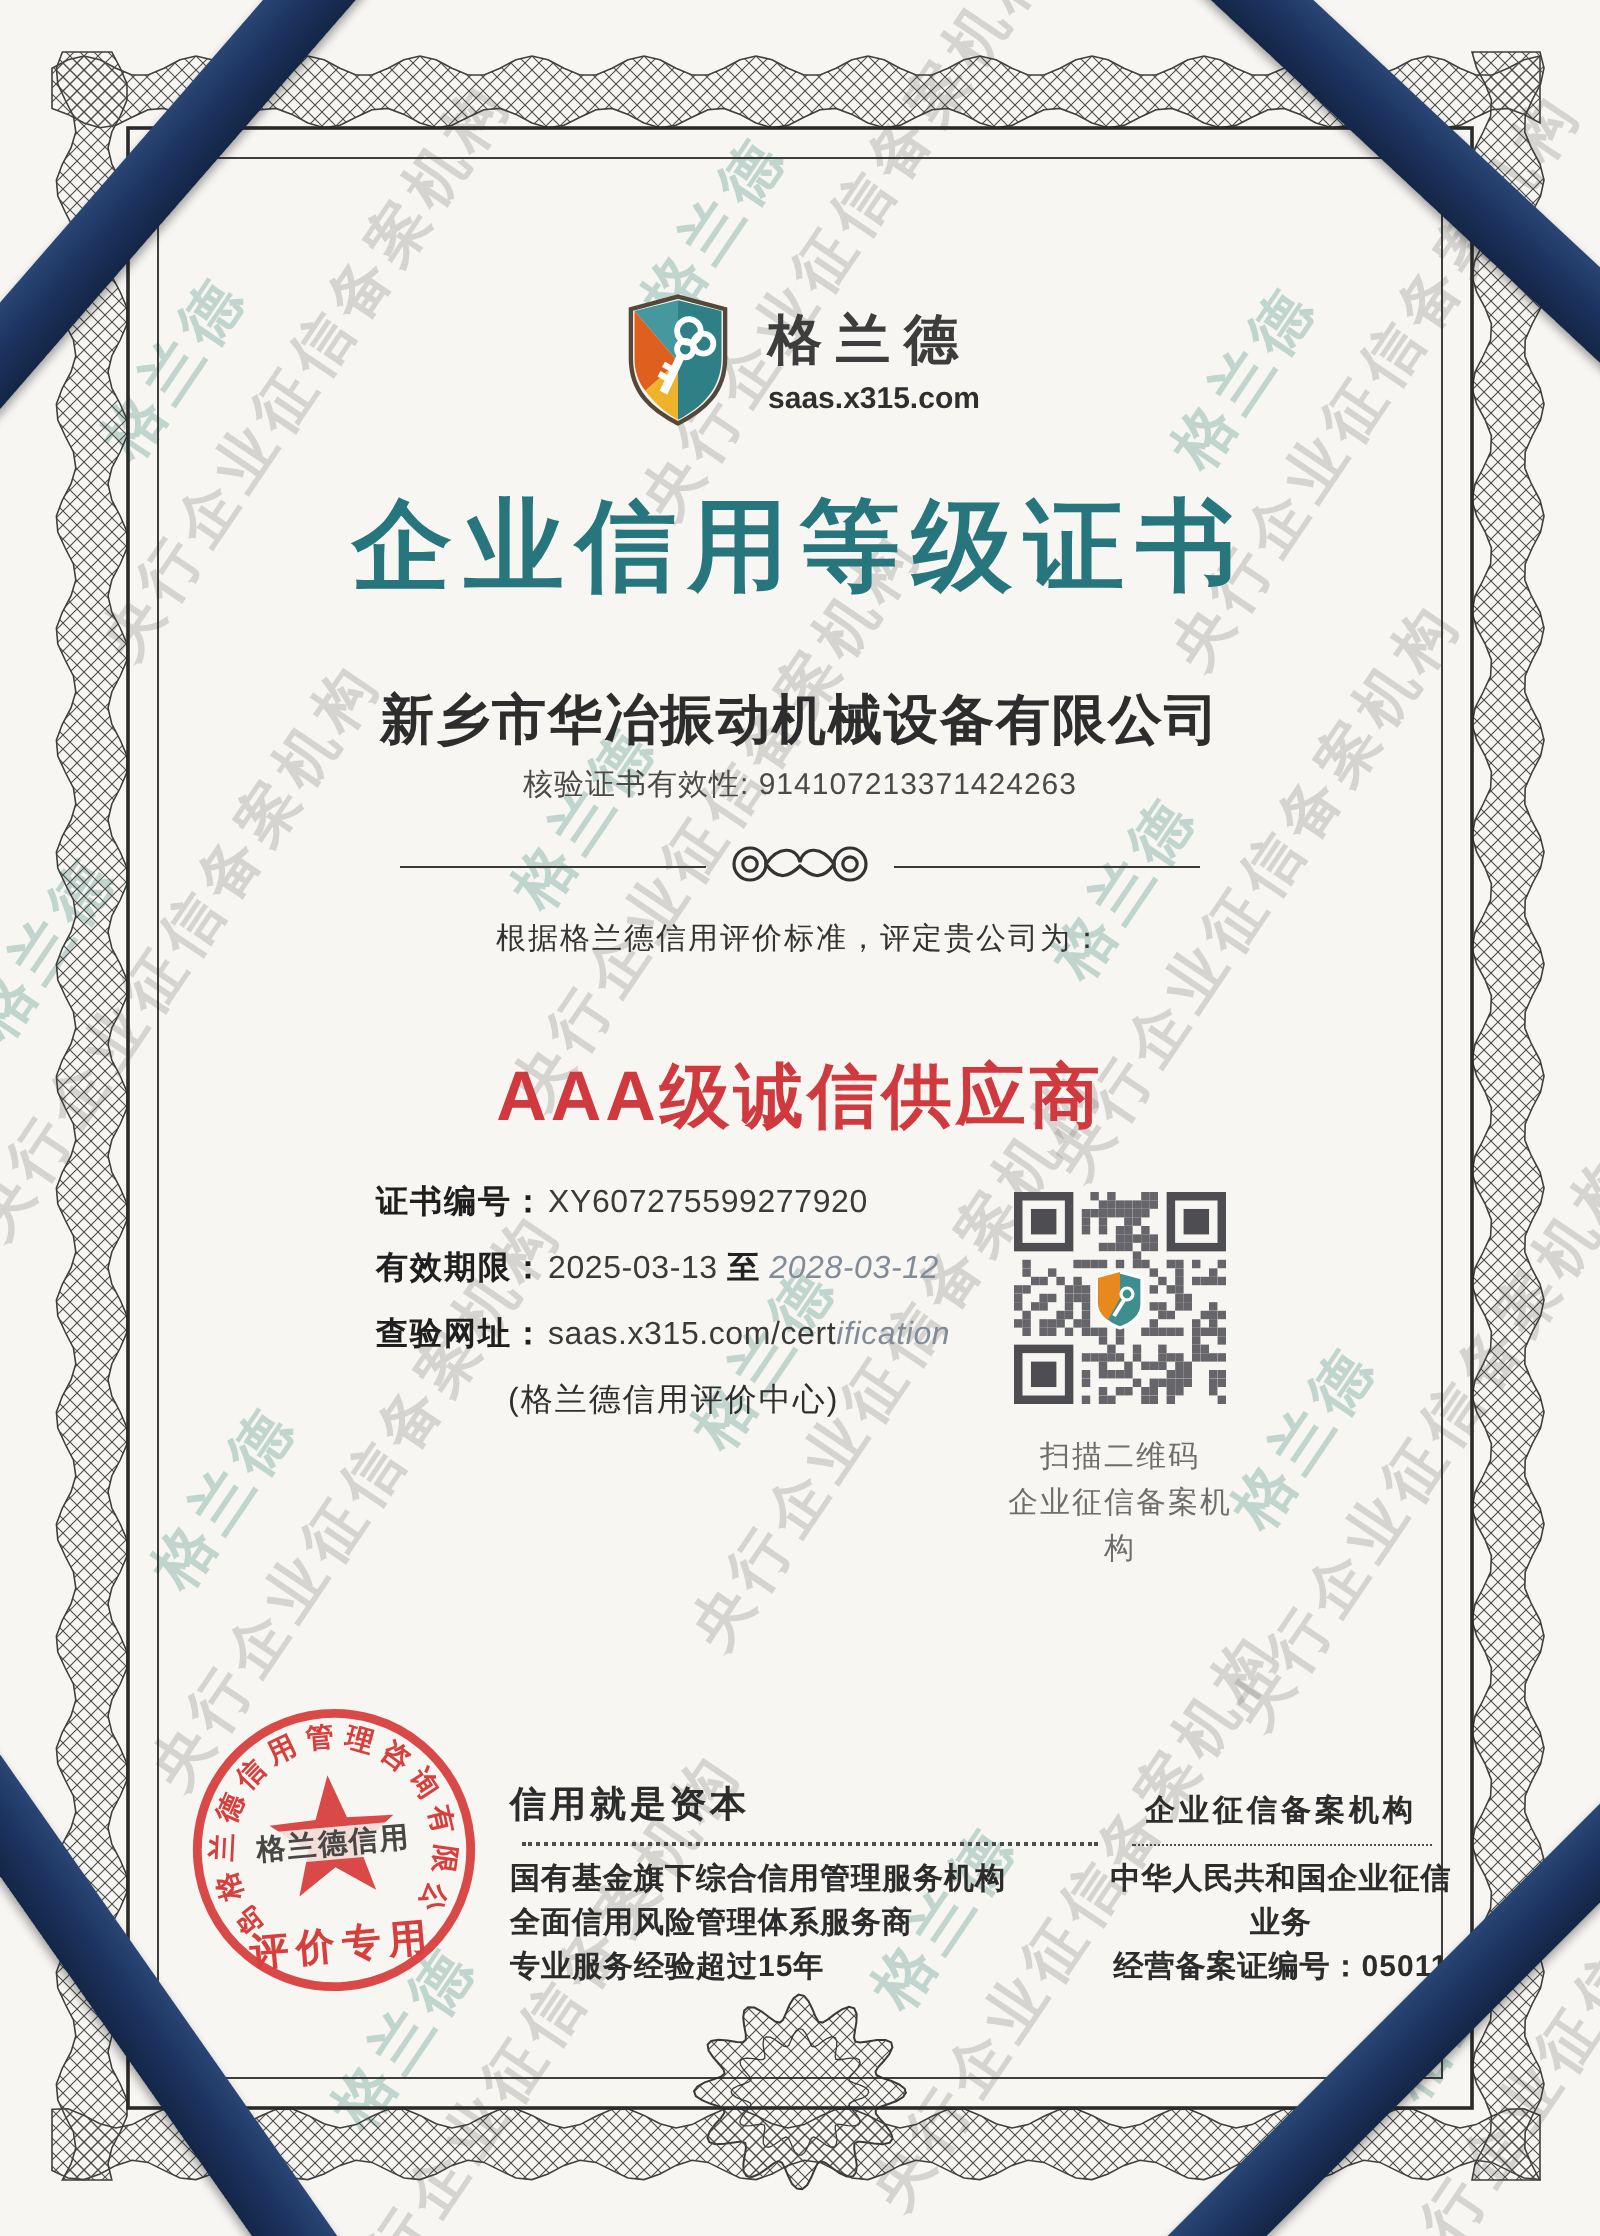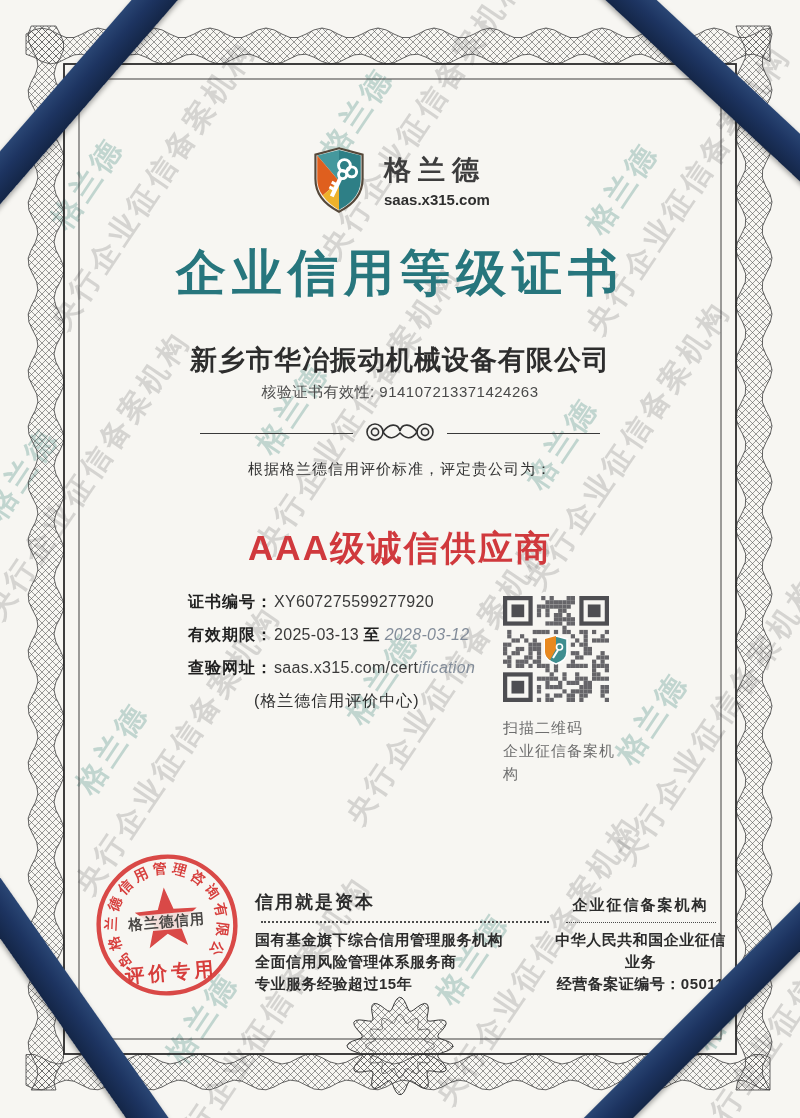--- a/index.html
+++ b/index.html
@@ -35,21 +35,21 @@
 
   
   .details{position:absolute;left:188px;top:592px;font-size:16px;color:#3a3a3a;}
   .drow{display:flex;margin-bottom:13px;line-height:20px;}
   .dlabel{font-weight:bold;color:#1f1f1f;width:86px;letter-spacing:1px;}
   .dvalue{letter-spacing:.3px;}
   .light{color:#828c99;font-style:italic;}
   .note{padding-left:66px;color:#2f2f2f;letter-spacing:1px;}
 
   
-  .qr-block{position:absolute;left:503px;top:596px;width:114px;}
+  .qr-block{position:absolute;left:503px;top:596px;width:114px;text-align:center;}
   .qr-caption{margin-top:10px;font-size:15px;color:#6e6e6e;line-height:23px;letter-spacing:1px;}
 
   
   .stamp{position:absolute;left:90px;top:843px;z-index:4;transform:rotate(-5deg);opacity:.93;}
 
   
   .f-center{position:absolute;left:255px;top:890px;width:300px;text-align:left;color:#2c2c2c;}
   .f-right{position:absolute;left:548px;top:896px;width:185px;text-align:center;color:#2c2c2c;}
   .f-title{font-size:18px;font-weight:bold;letter-spacing:2px;}
   .f-title-sm{font-size:15px;font-weight:bold;letter-spacing:2px;}

